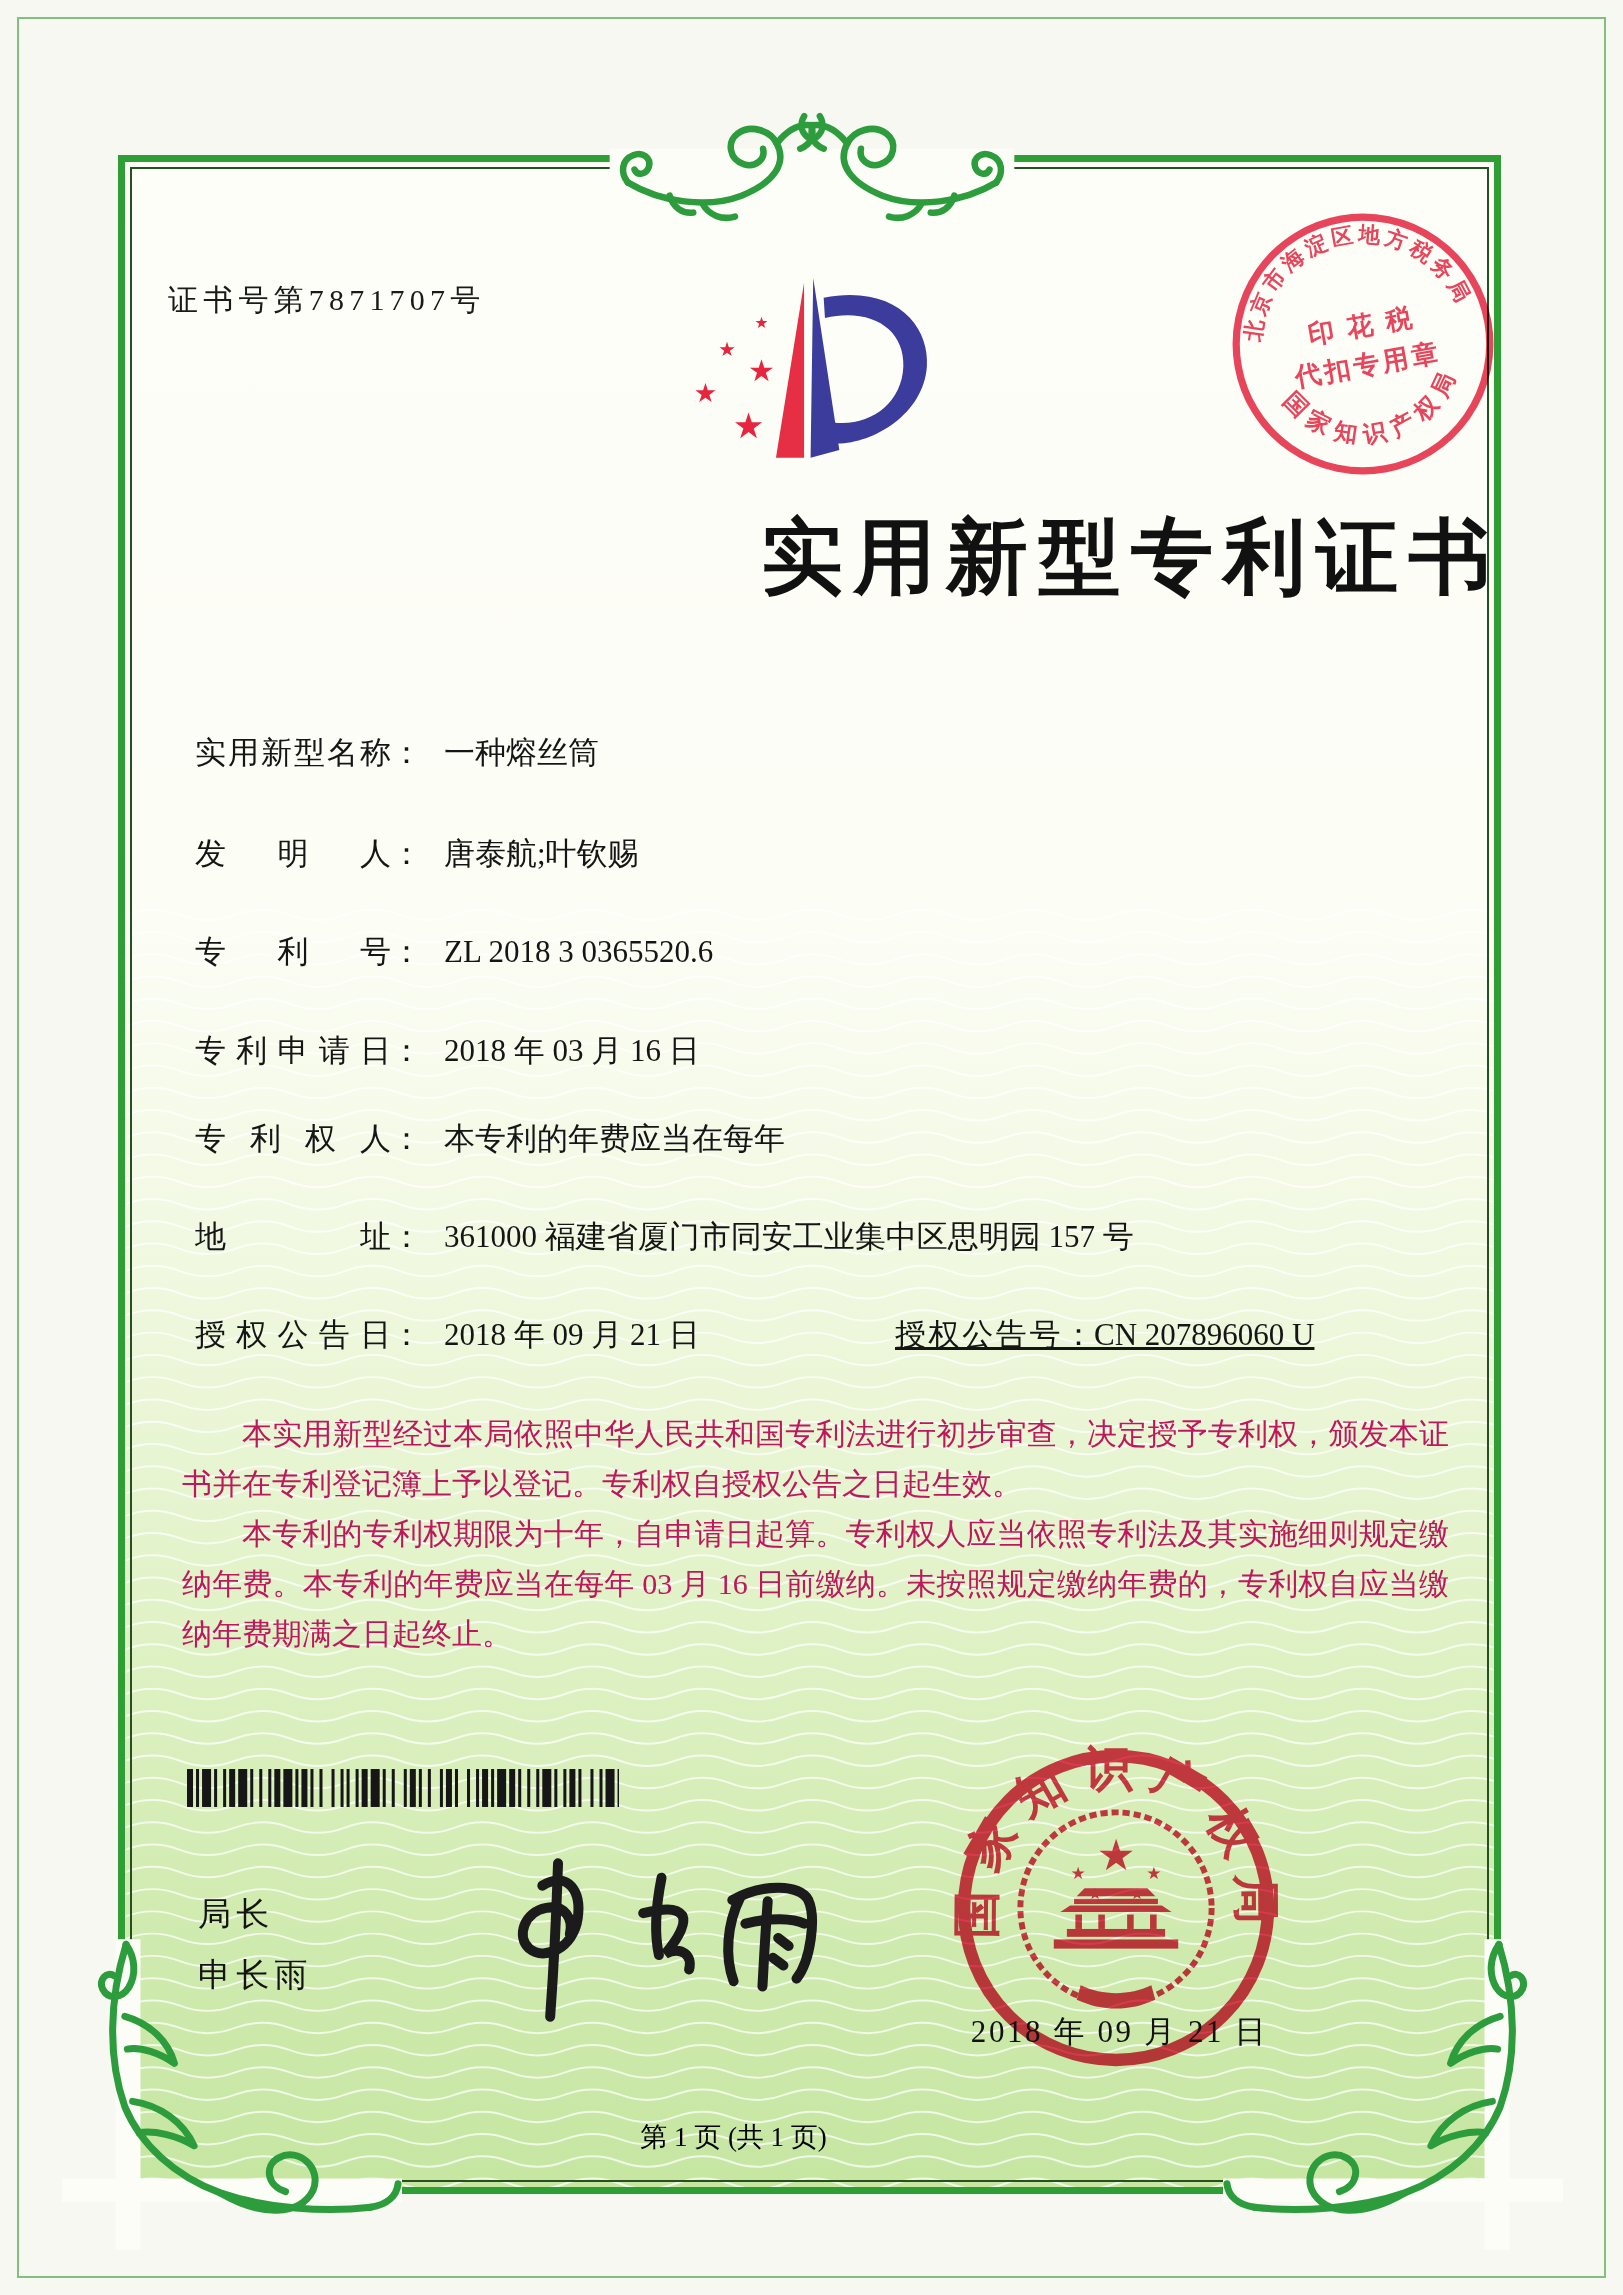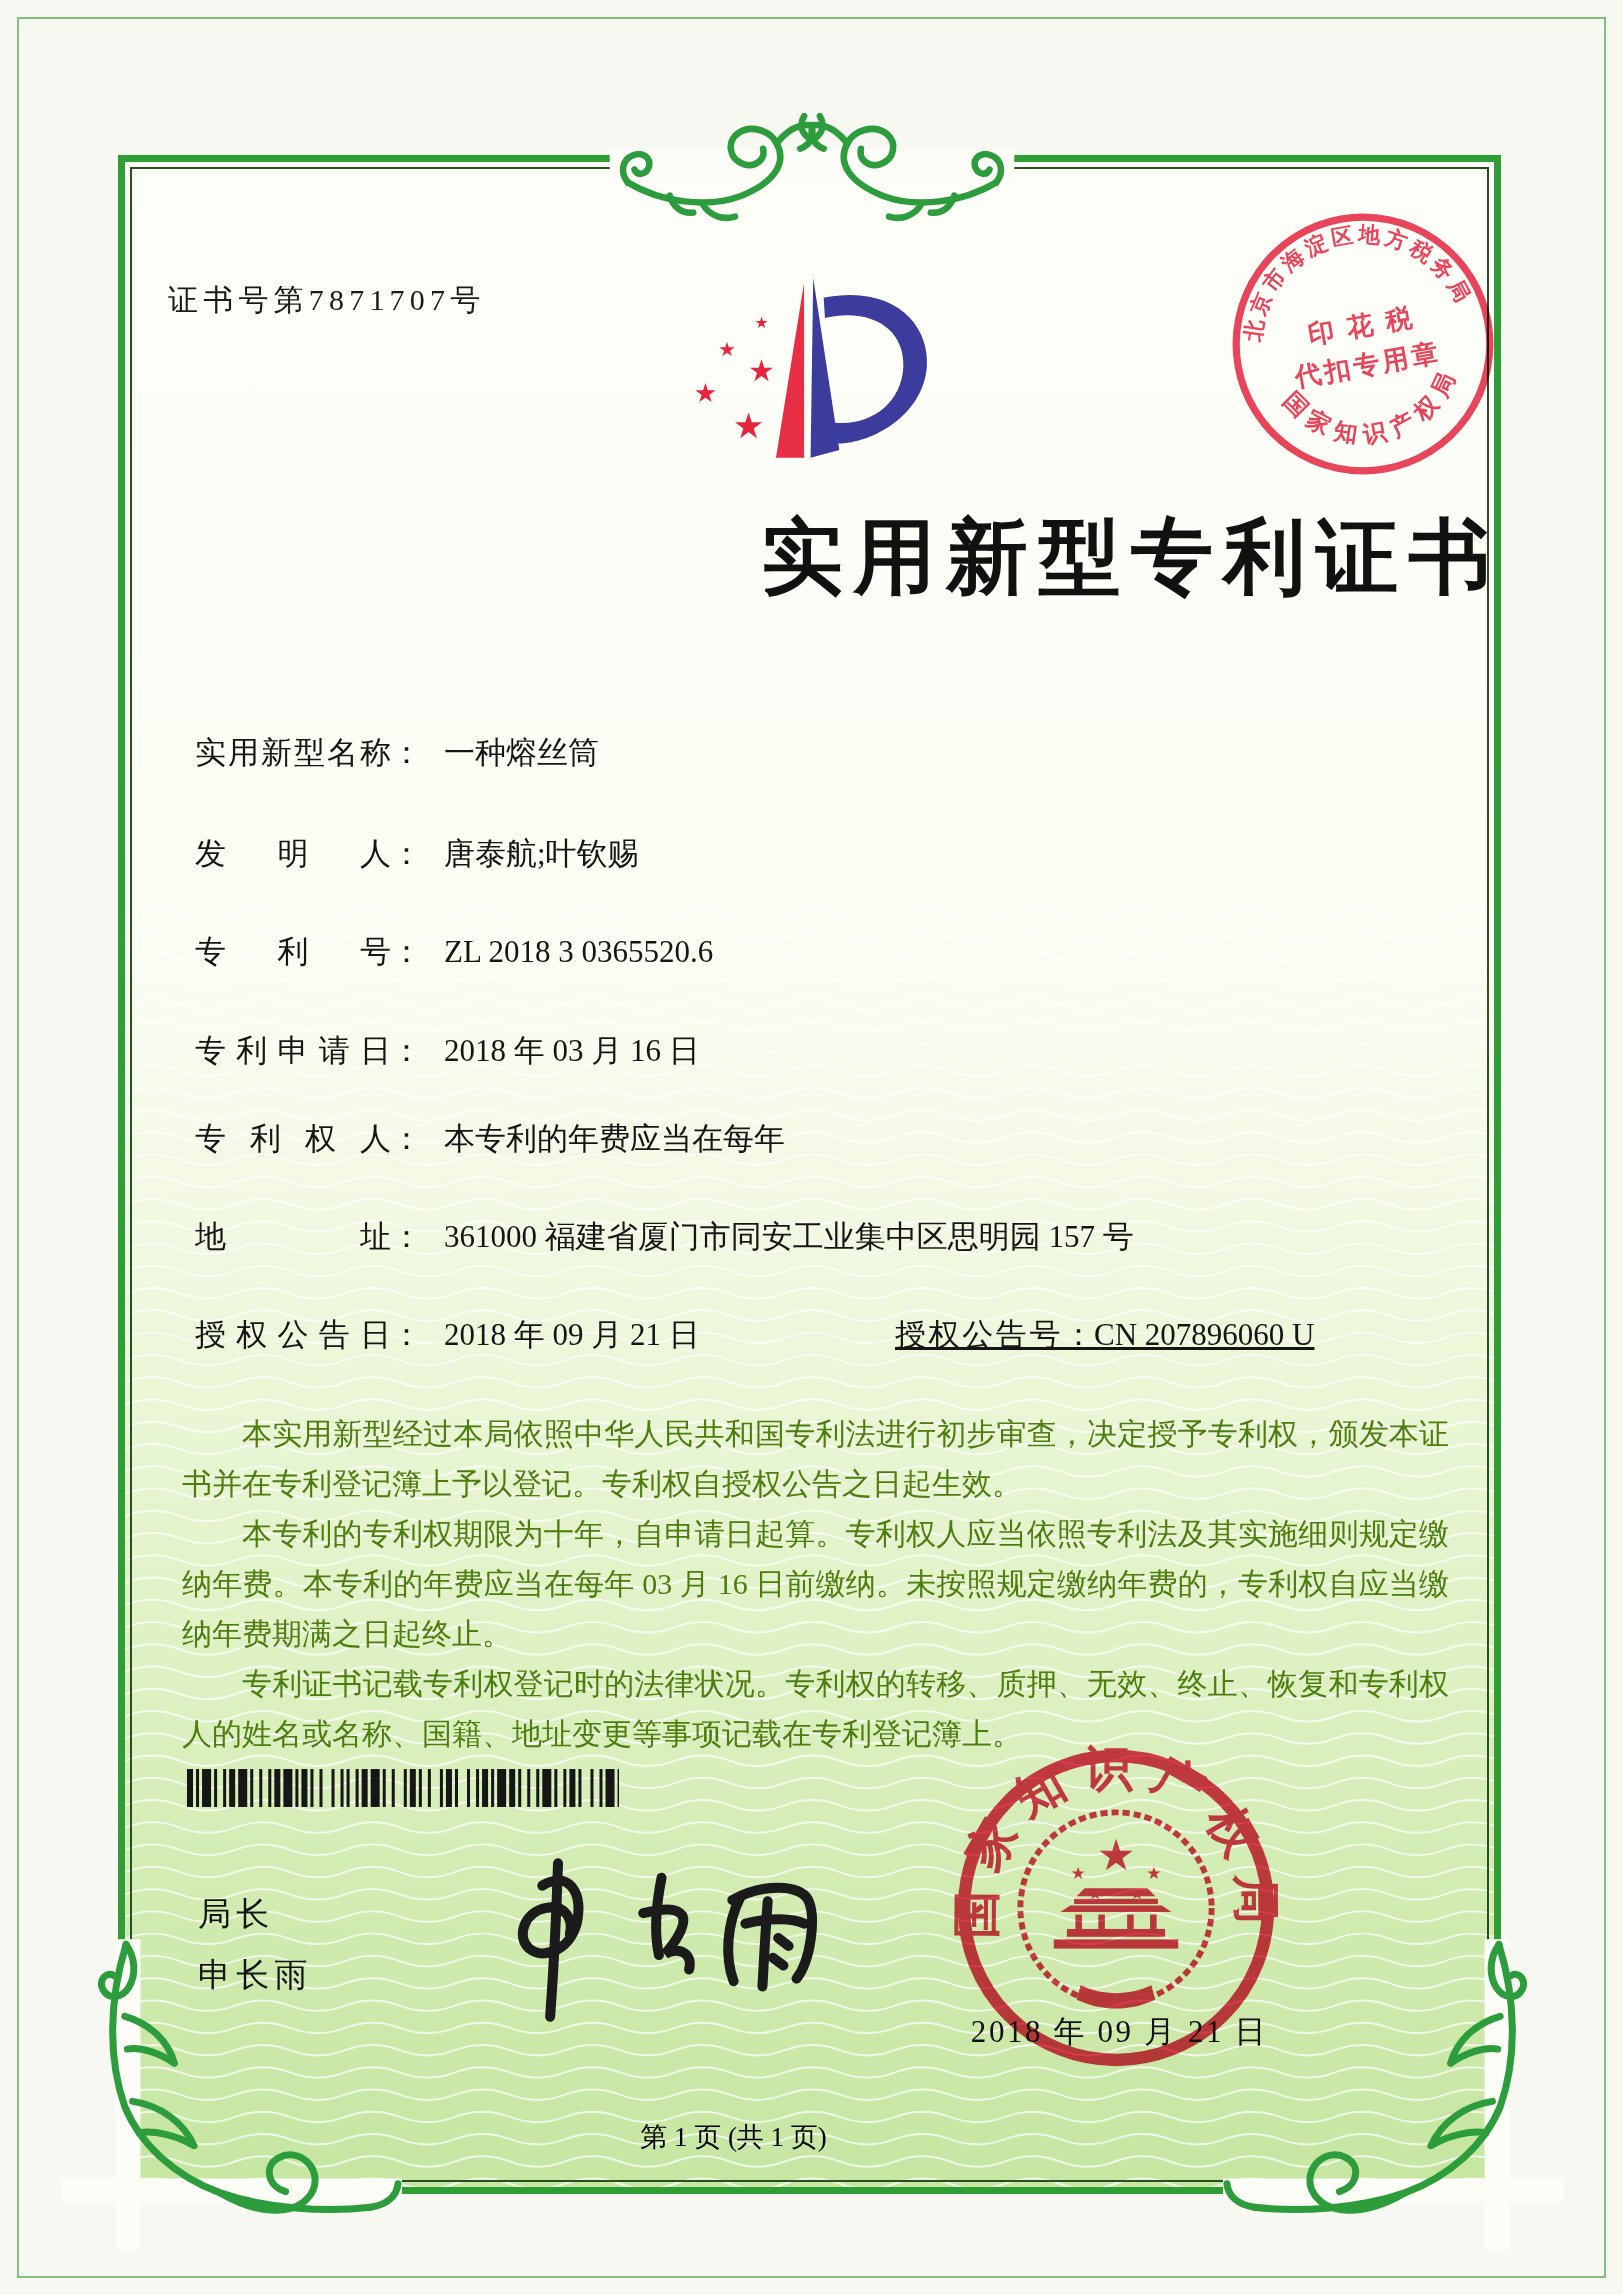--- a/index.html
+++ b/index.html
@@ -27,21 +27,21 @@
   .cert-no{position:absolute;left:168px;top:280px;font-size:30px;letter-spacing:5.2px;color:#1a1a1a;}
   .doc-title{position:absolute;left:118px;width:1383px;top:503px;text-align:right;
     font-size:82px;font-weight:700;letter-spacing:10.5px;color:#111;}
   .row{position:absolute;left:195px;font-size:31px;color:#151515;white-space:nowrap;}
   .row .lbl{display:inline-block;width:196px;text-align:justify;text-align-last:justify;vertical-align:bottom;font-family:Liberation Mono, monospace;}
   .row .sep{display:inline-block;}
   .row .val{margin-left:22px;}
   .grant-no{position:absolute;left:895px;top:1314px;font-size:31px;color:#151515;white-space:nowrap;text-decoration:underline;}
   .grant-no .lbl{letter-spacing:2.6px;}
   .body-text{position:absolute;left:182px;top:1409px;width:1267px;font-size:30px;line-height:50px;
-    color:#4d7c0f;text-align:justify;}
+    color:#be185d;text-align:justify;}
   .body-text p{margin:0;text-indent:2em;}
   .officer{position:absolute;left:198px;font-size:33px;letter-spacing:5.2px;color:#141414;}
   .footer{position:absolute;left:118px;width:1231px;top:2119px;text-align:center;font-size:27px;color:#000000;}
   .seal-date{position:absolute;left:936px;top:2011px;width:367px;text-align:center;
     font-size:31px;letter-spacing:2.6px;color:#121212;}
   .stamp{mix-blend-mode:multiply;}
   .seal-arc-text{font-size:74px;font-weight:700;letter-spacing:24px;fill:#e02b44;}
   .tax-top{font-size:33px;letter-spacing:6px;fill:#e7304b;font-weight:700;}
   .tax-bottom{font-size:36px;letter-spacing:12px;fill:#e7304b;font-weight:700;}
   .tax-mid1{font-size:40px;letter-spacing:20px;fill:#e7304b;font-weight:700;}
@@ -194,21 +194,20 @@
   <span class="lbl">授权公告日</span><span class="sep">：</span><span class="val">2018 年 09 月 21 日</span>
 </div>
 
 <div class="grant-no">
   <span class="lbl">授权公告号</span><span>：</span><span class="val">CN 207896060 U</span>
 </div>
 
 <div class="body-text">
   <p>本实用新型经过本局依照中华人民共和国专利法进行初步审查，决定授予专利权，颁发本证书并在专利登记簿上予以登记。专利权自授权公告之日起生效。</p>
   <p>本专利的专利权期限为十年，自申请日起算。专利权人应当依照专利法及其实施细则规定缴纳年费。本专利的年费应当在每年 03 月 16 日前缴纳。未按照规定缴纳年费的，专利权自应当缴纳年费期满之日起终止。</p>
-  <p>专利证书记载专利权登记时的法律状况。专利权的转移、质押、无效、终止、恢复和专利权人的姓名或名称、国籍、地址变更等事项记载在专利登记簿上。</p>
 </div>
 
 <svg class="deco" style="left:187px;top:1769px" width="432" height="38" viewBox="0 0 660 58">
   <g id="barcode-bars">
       <rect x="0" y="0" width="9.2" height="58"></rect>
       <rect x="13.799999999999999" y="0" width="4.6" height="58"></rect>
       <rect x="23" y="0" width="13.799999999999999" height="58"></rect>
       <rect x="41.4" y="0" width="4.6" height="58"></rect>
       <rect x="55.2" y="0" width="4.6" height="58"></rect>
       <rect x="64.4" y="0" width="9.2" height="58"></rect>

